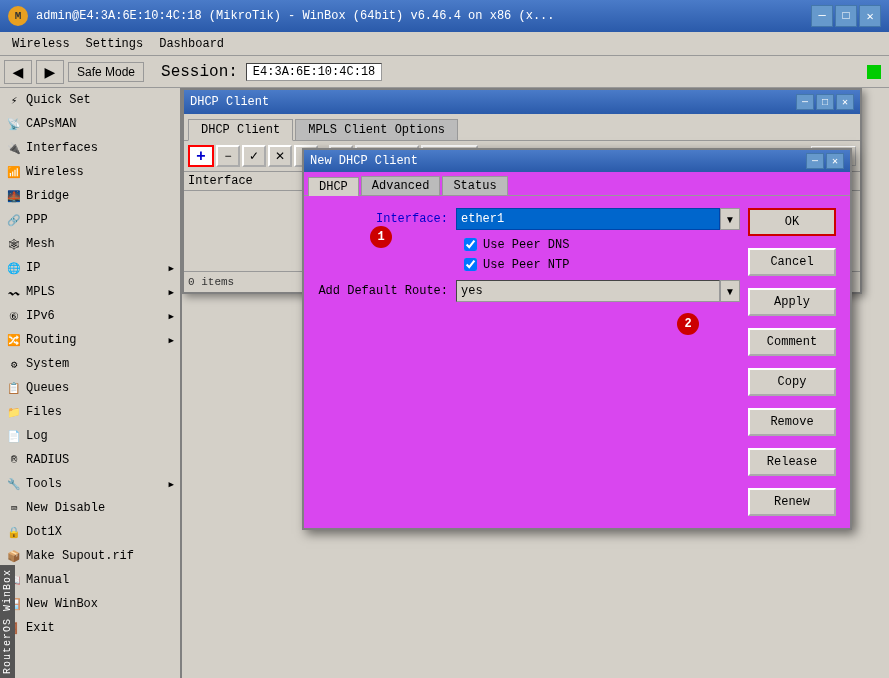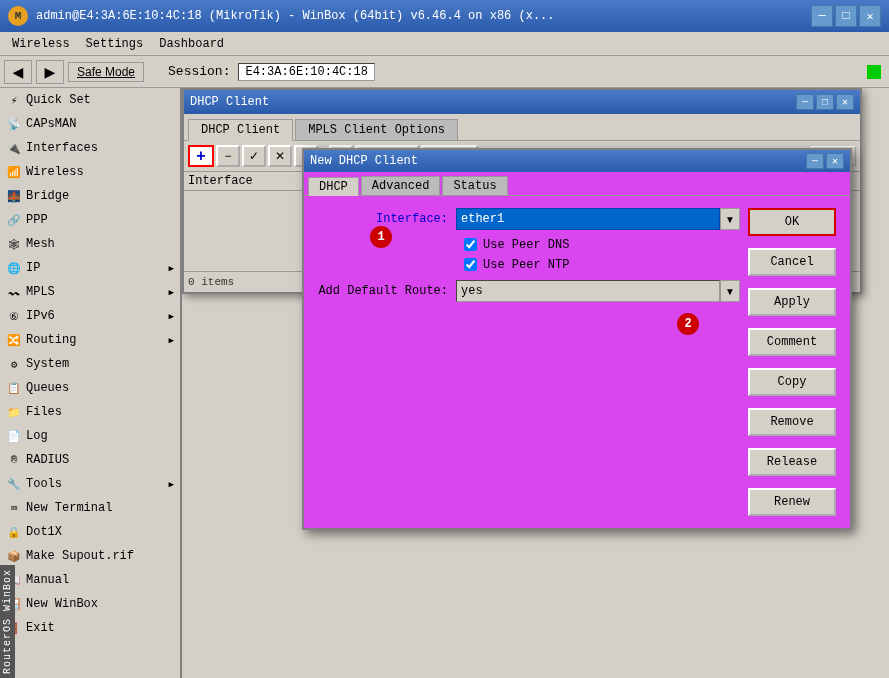--- a/index.html
+++ b/index.html
@@ -81,25 +81,24 @@
       cursor: pointer;
       display: flex; align-items: center; justify-content: center;
       font-size: 14px;
     }
     .safe-mode-btn {
       background: #d4d0c8;
       border: 1px solid #999;
       padding: 2px 8px;
       cursor: pointer;
       font-size: 12px;
-      text-decoration: underline;
     }
     .session-label {
-      font-size: 13px;
-      margin-left: 20px;
+      font-size: 16px;
+      margin-left: 13px;
     }
     .session-value {
       background: white;
       border: 1px inset #999;
       padding: 1px 6px;
       font-size: 12px;
       margin-left: 4px;
     }
     .status-green {
       width: 14px; height: 14px;
@@ -502,21 +501,21 @@
     <div class="sidebar-item">
       <span class="sidebar-icon">®</span>
       <span>RADIUS</span>
     </div>
     <div class="sidebar-item has-arrow">
       <span class="sidebar-icon">🔧</span>
       <span>Tools</span>
     </div>
     <div class="sidebar-item">
       <span class="sidebar-icon">⌨</span>
-      <span>New Terminal</span>
+      <span>New Disable</span>
     </div>
     <div class="sidebar-item">
       <span class="sidebar-icon">🔒</span>
       <span>Dot1X</span>
     </div>
     <div class="sidebar-item">
       <span class="sidebar-icon">📦</span>
       <span>Make Supout.rif</span>
     </div>
     <div class="sidebar-item">

